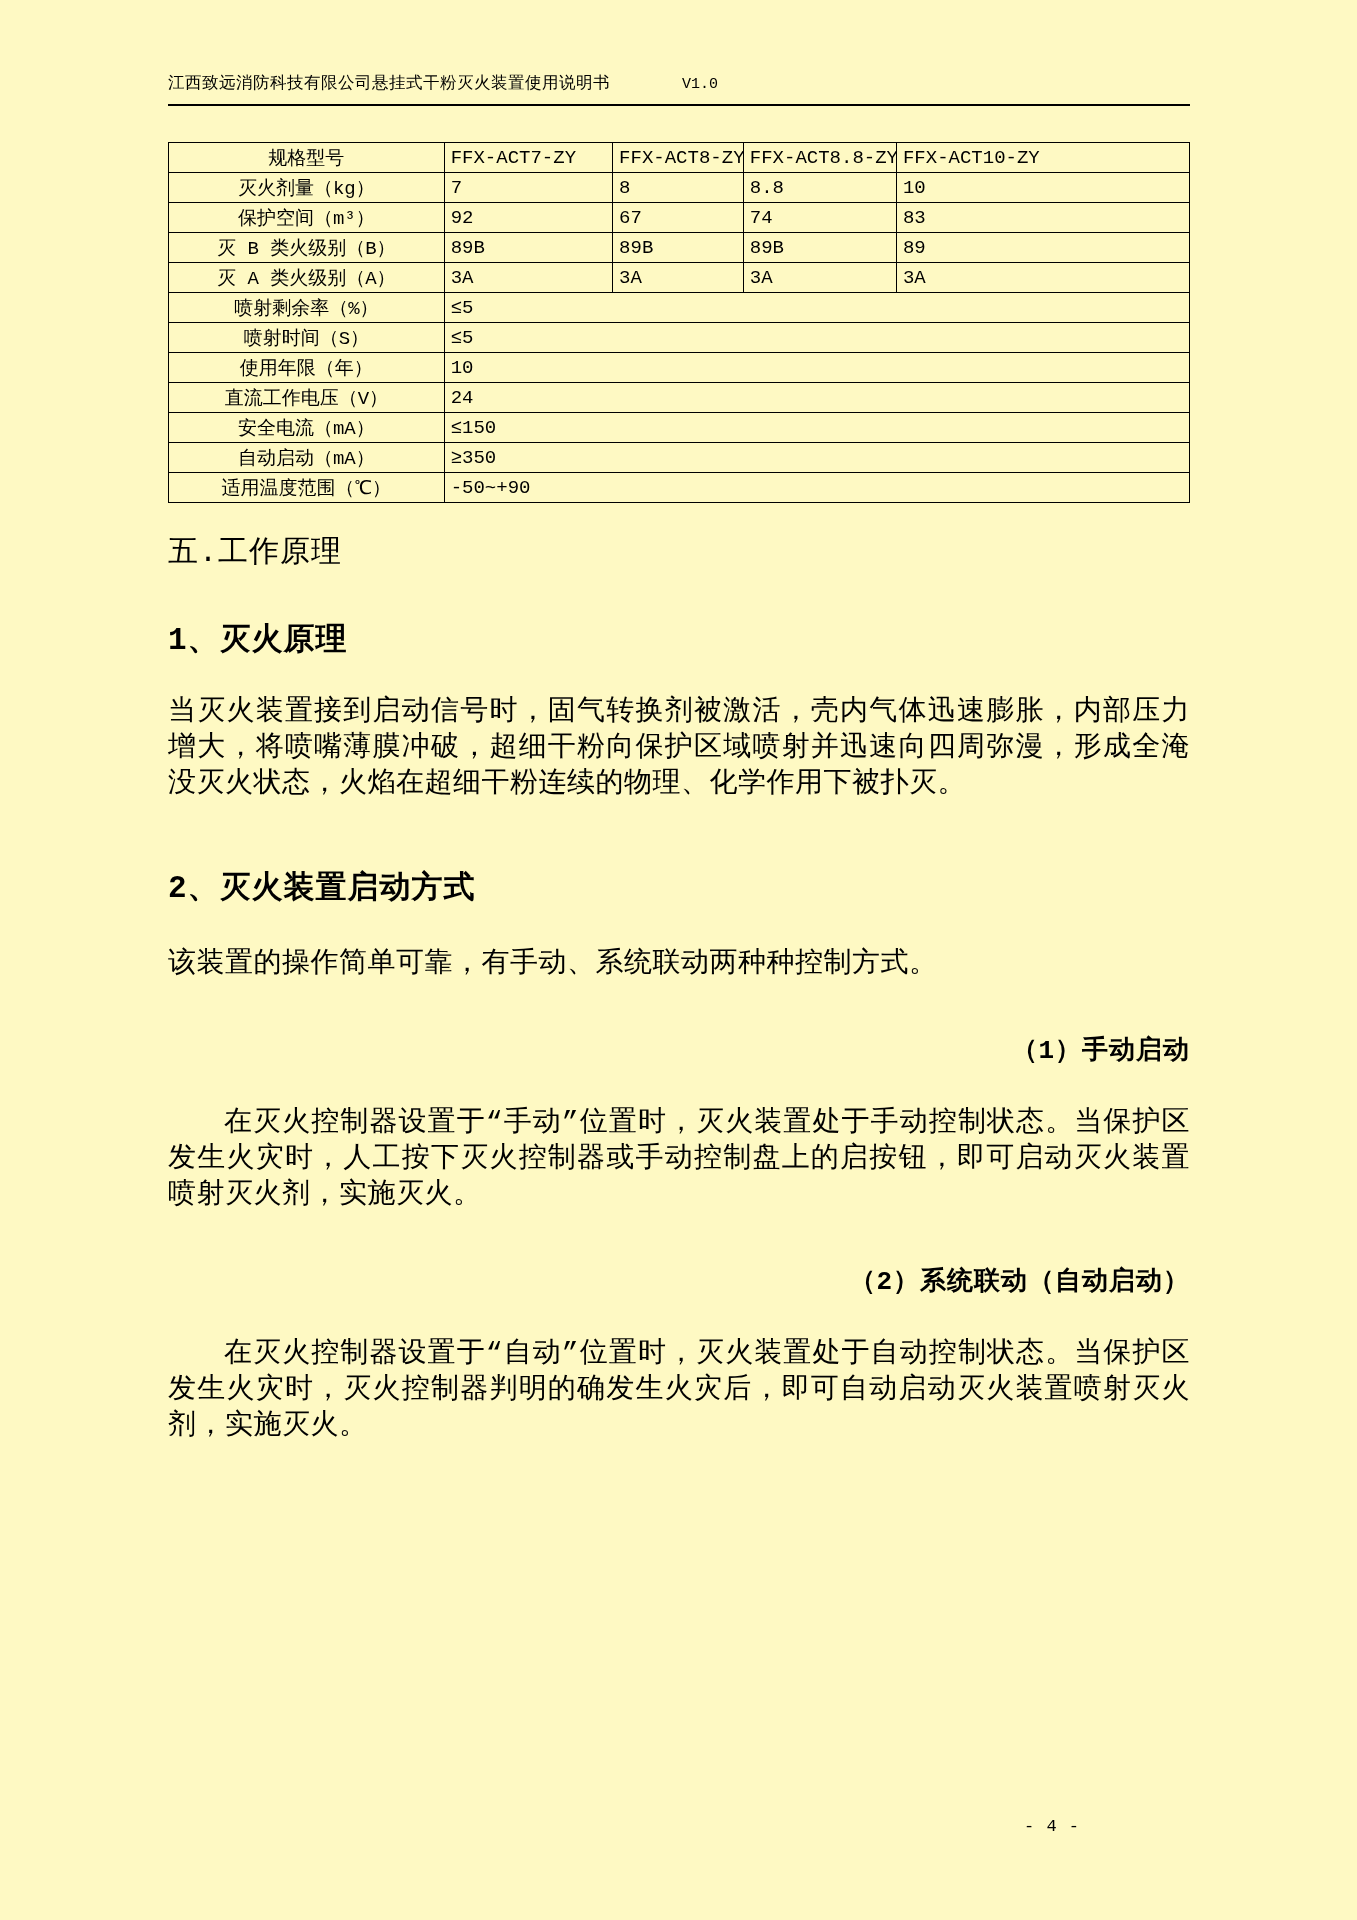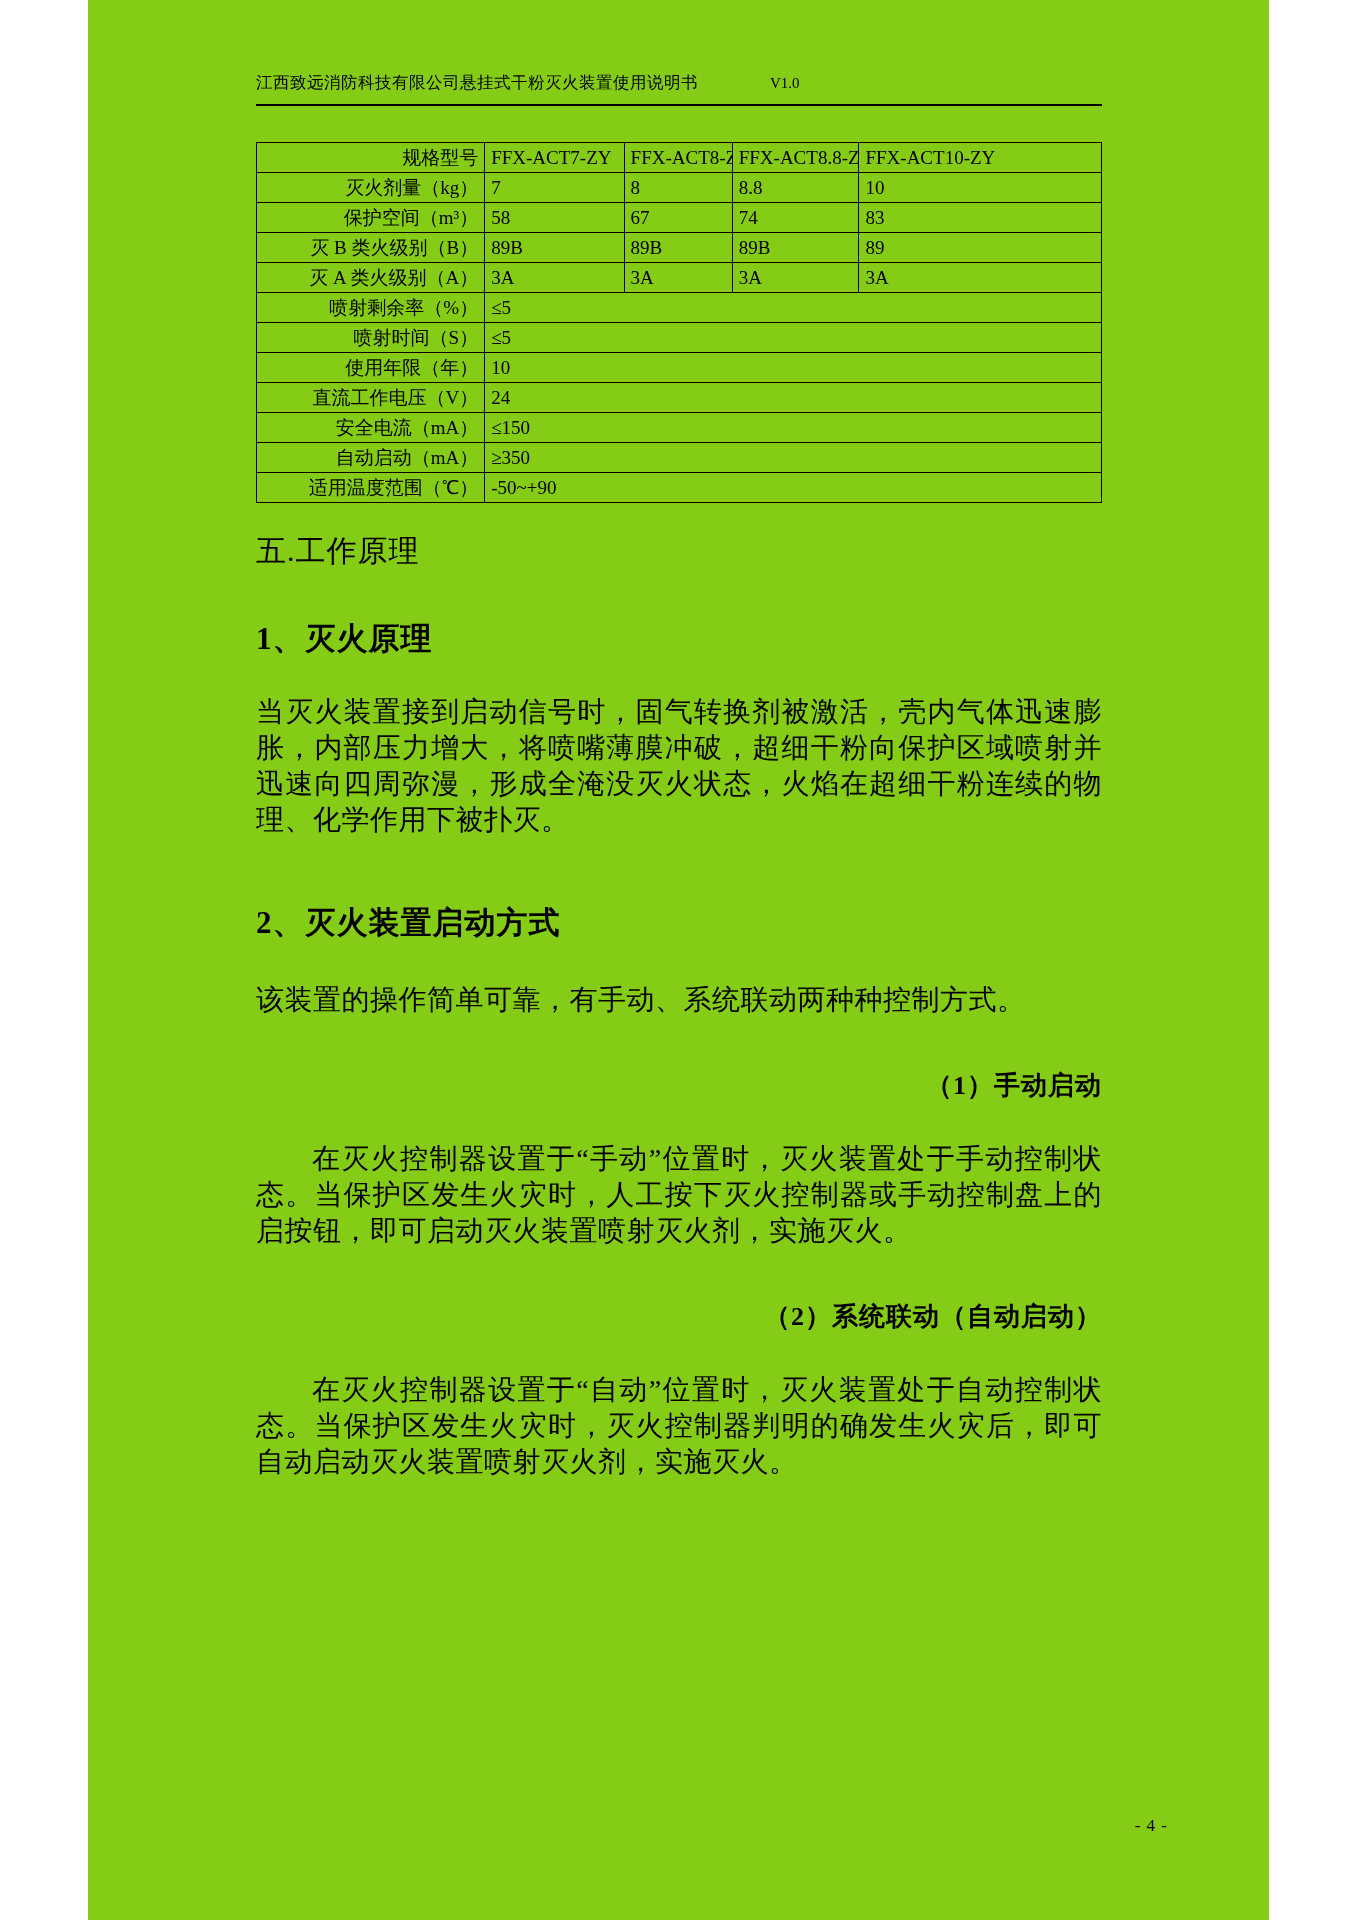--- a/index.html
+++ b/index.html
@@ -1,23 +1,23 @@
 <!DOCTYPE html>
 <html><head>
 <meta charset="utf-8">
 <style>
   * { box-sizing: border-box; }
   html, body { margin: 0; padding: 0; background: #ffffff; }
   .page {
     position: relative;
-    width: 1181px;
+    width: 1357px;
     height: 1920px;
     margin: 0 auto;
-    background: #84cc16;
-    font-family: Liberation Serif, serif;
+    background: #fef9c3;
+    font-family: Liberation Mono, monospace;
     color: #000000;
     overflow: hidden;
   }
   .content {
     padding: 72px 167px 0 168px;
   }
   
   .doc-header {
     display: flex;
     align-items: baseline;
@@ -34,21 +34,21 @@
     table-layout: fixed;
   }
   table.spec td {
     border: 1.5px solid #000;
     height: 30px;
     font-size: 19px;
     padding: 1px 6px;
     overflow: hidden;
     white-space: nowrap;
   }
-  td.lbl { text-align: right; padding-left: 9px; }
+  td.lbl { text-align: center; padding-left: 9px; }
   td.val { text-align: left; }
   col.c0 { width: 27%; }
   col.c1 { width: 16.5%; }
   col.c2 { width: 12.8%; }
   col.c3 { width: 15%; }
   col.c4 { width: 28.7%; }
   
   .h-chapter {
     margin-top: 28px;
     font-size: 30px;
@@ -119,21 +119,21 @@
         </tr>
         <tr>
           <td class="lbl">灭火剂量（kg）</td>
           <td class="val">7</td>
           <td class="val">8</td>
           <td class="val">8.8</td>
           <td class="val">10</td>
         </tr>
         <tr>
           <td class="lbl">保护空间（m³）</td>
-          <td class="val">58</td>
+          <td class="val">92</td>
           <td class="val">67</td>
           <td class="val">74</td>
           <td class="val">83</td>
         </tr>
         <tr>
           <td class="lbl">灭 B 类火级别（B）</td>
           <td class="val">89B</td>
           <td class="val">89B</td>
           <td class="val">89B</td>
           <td class="val">89</td>

